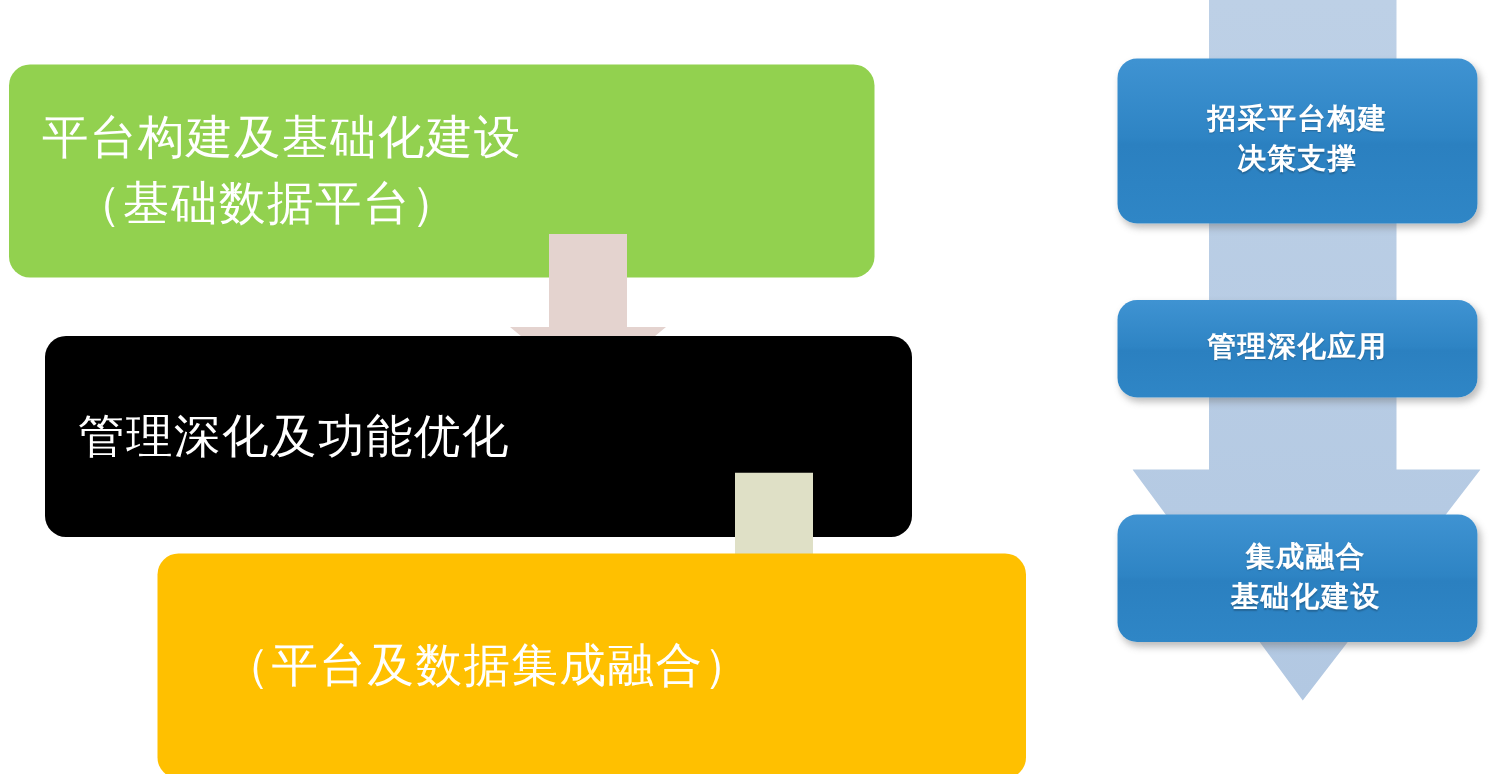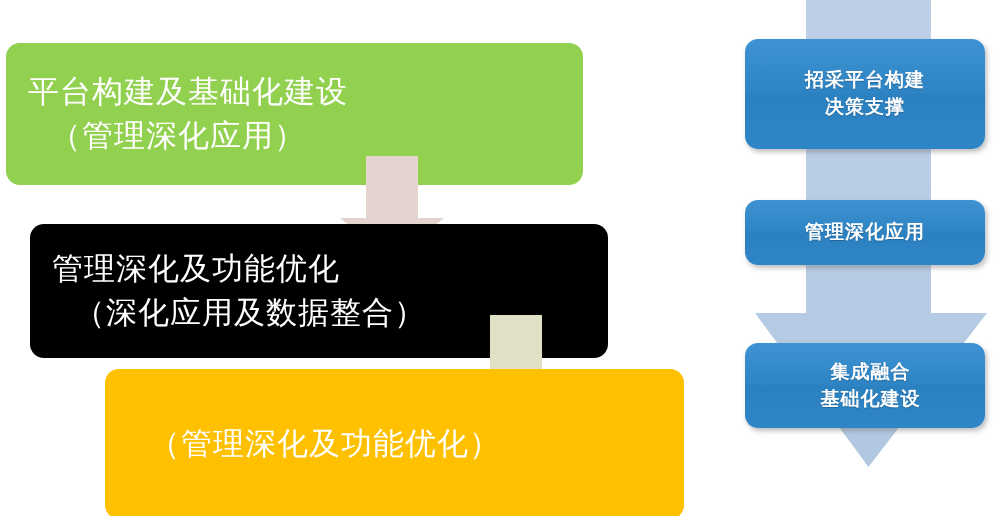--- a/index.html
+++ b/index.html
@@ -150,33 +150,32 @@
     <span class="pline">管理深化应用</span>
   </div>
 
   <div class="pill" id="pill-2">
     <span class="pline">集成融合</span>
     <span class="pline">基础化建设</span>
   </div>
 
   <div class="stage-box" id="box-green">
     <span class="line">平台构建及基础化建设</span>
-    <span class="line indent">（管理深化应用）</span>
+    <span class="line indent">（基础数据平台）</span>
   </div>
 
   <svg class="flow-arrow" id="arrow-green-red" viewBox="0 0 104 105" preserveAspectRatio="none">
     <path d="M 26 0 L 78 0 L 78 62 L 104 62 L 52 105 L 0 62 L 26 62 Z" fill="#e4d3cf"></path>
   </svg>
 
   <div class="stage-box" id="box-red">
     <span class="line">管理深化及功能优化</span>
-    <span class="line indent">（深化应用及数据整合）</span>
   </div>
 
   <svg class="flow-arrow" id="arrow-red-yellow" viewBox="0 0 112 106" preserveAspectRatio="none">
     <path d="M 30 0 L 82 0 L 82 58 L 112 58 L 56 106 L 0 58 L 30 58 Z" fill="#dfe0c6"></path>
   </svg>
 
   <div class="stage-box" id="box-yellow">
-    <span class="line indent">（管理深化及功能优化）</span>
+    <span class="line indent">（平台及数据集成融合）</span>
   </div>
 
 </div>
 
 </body></html>

